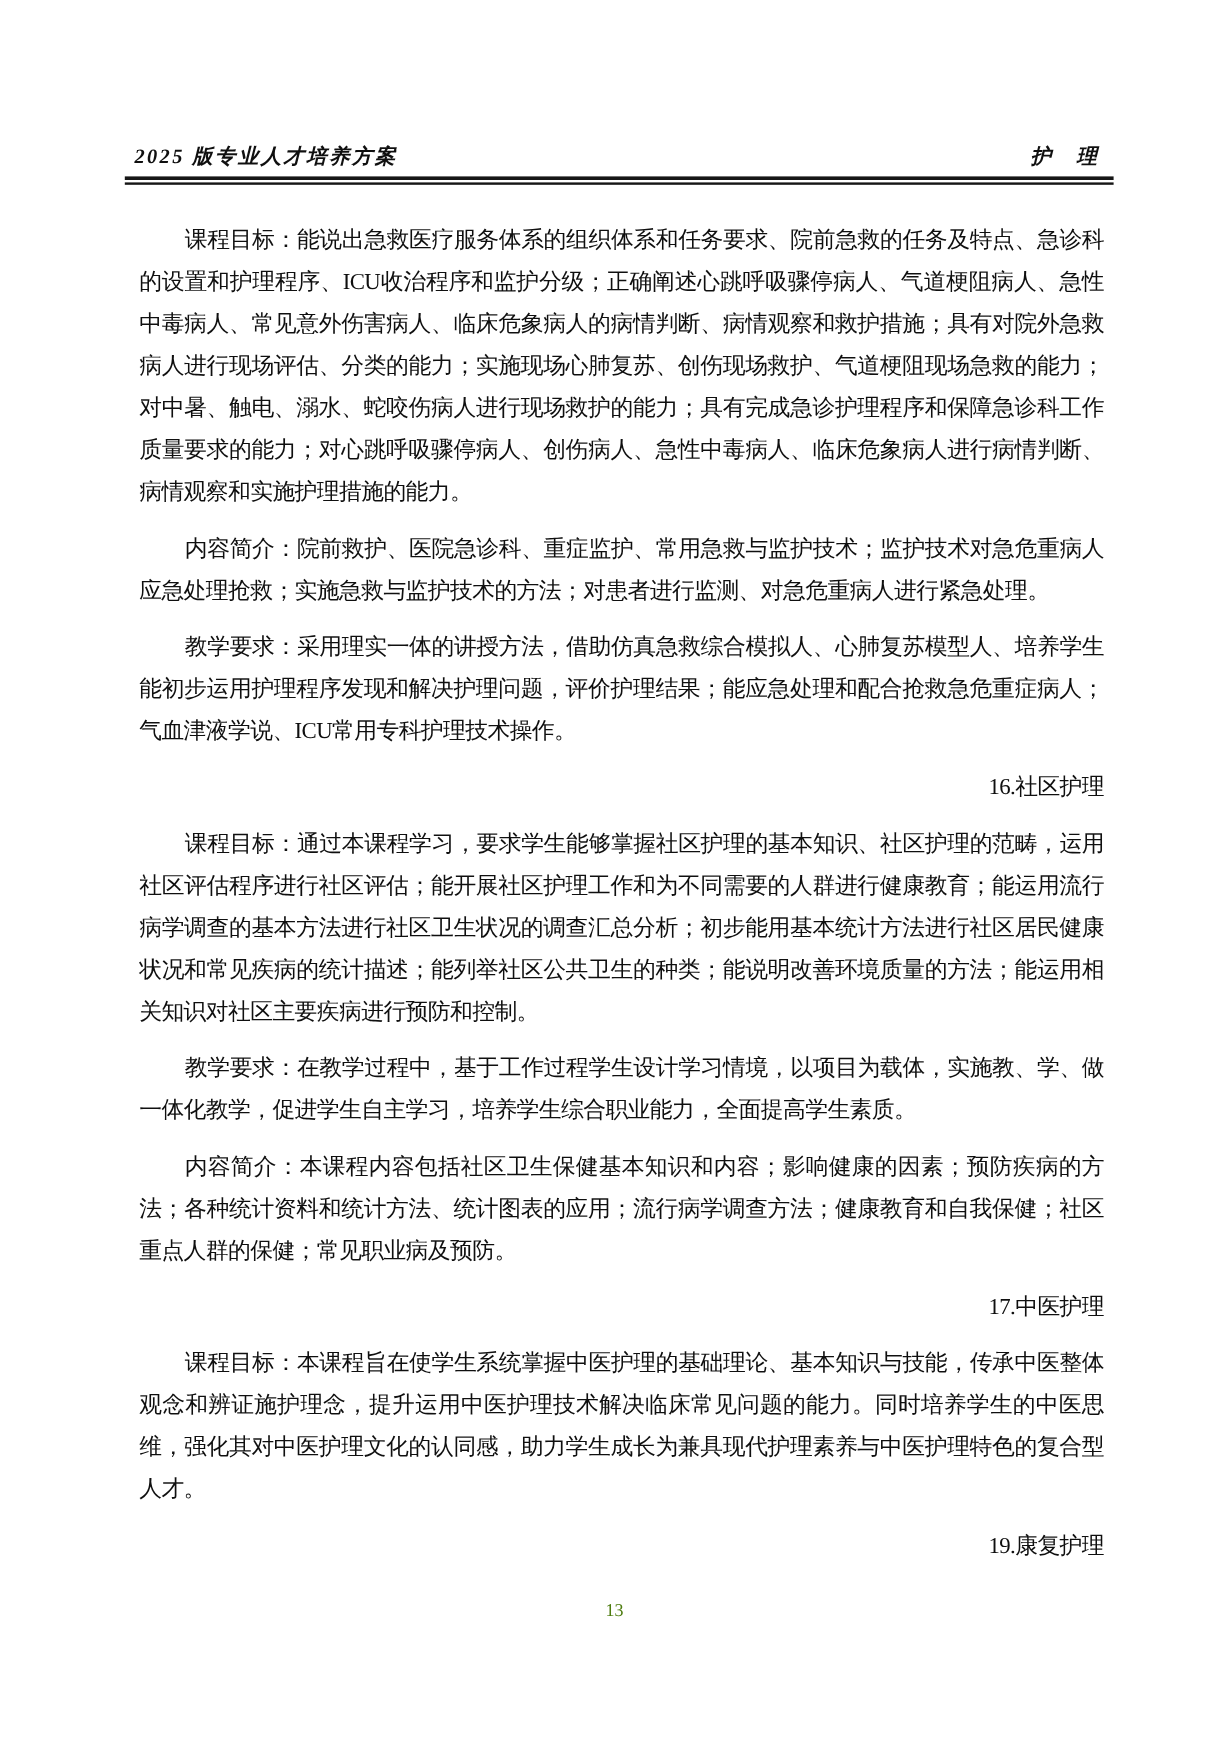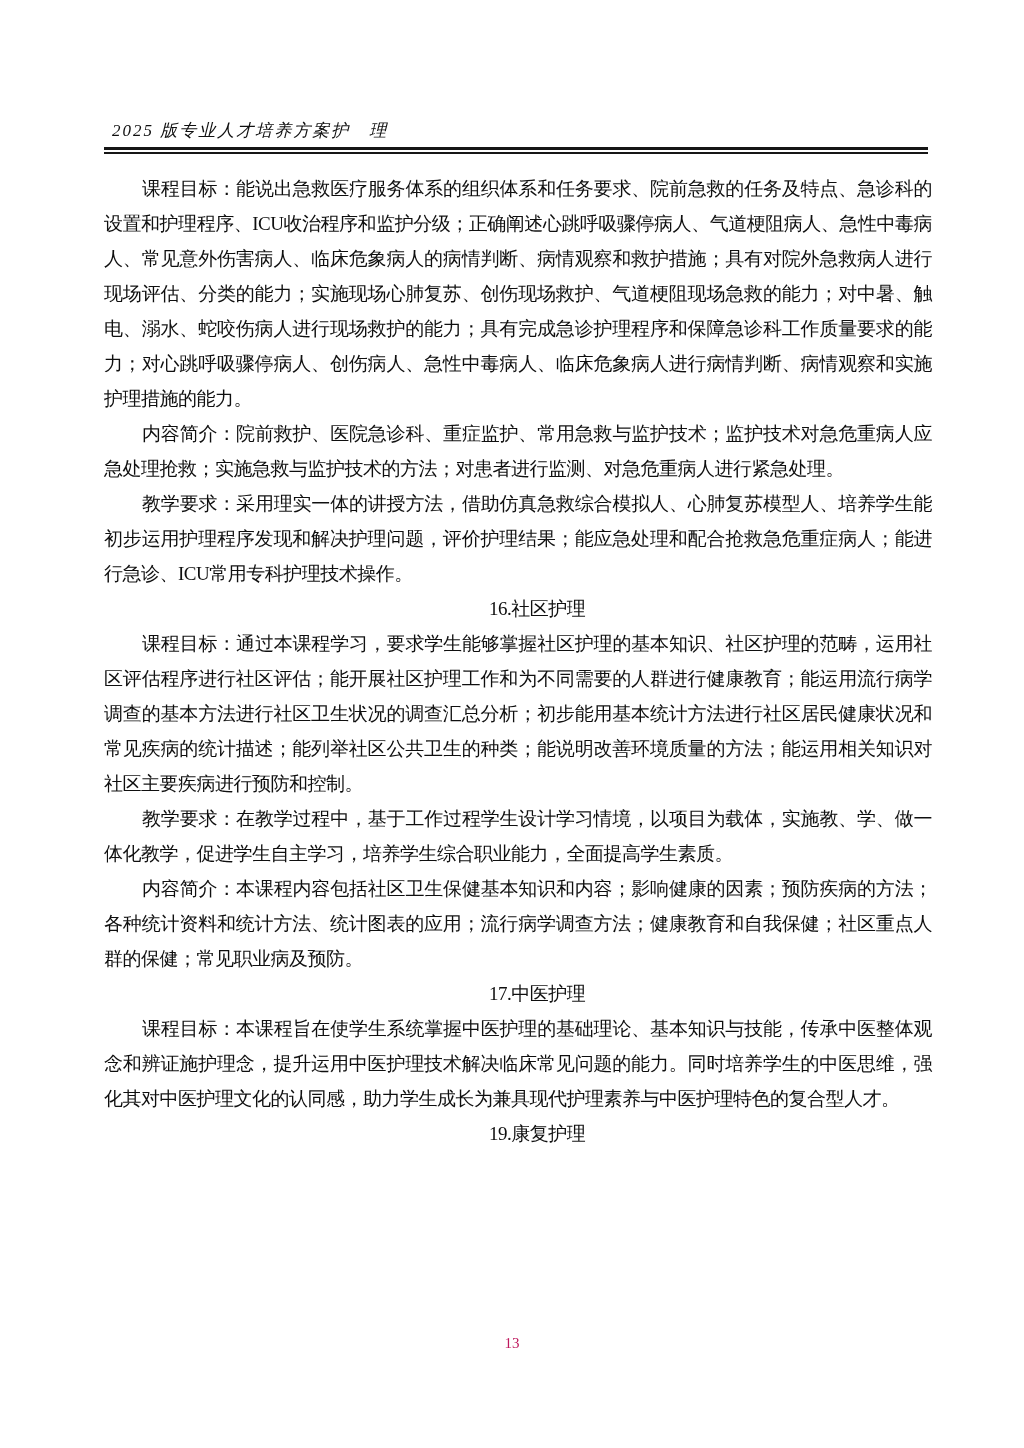--- a/index.html
+++ b/index.html
@@ -18,24 +18,25 @@
   }
   
   .page-header {
     position: absolute;
     left: 104px;
     right: 96px;
     top: 120px;
   }
   .header-row {
     display: flex;
+    justify-content: space-between;
     align-items: flex-end;
     padding: 0 12px 0 8px;
     font-size: 17px;
-    font-weight: normal;
+    font-weight: bold;
     font-style: italic;
     line-height: 22px;
     letter-spacing: 2px;
     white-space: pre;
   }
   .header-rule {
     margin-top: 5px;
     height: 2px;
     border-top: 3px solid #161616;
     border-bottom: 2px solid #161616;
@@ -46,56 +47,56 @@
     left: 104px;
     width: 828px;
     top: 171px;
     font-size: 19px;
     letter-spacing: -0.5px;
     line-height: 35px;
     text-align: justify;
     text-justify: inter-ideograph;
   }
   .para {
-    margin: 0;
+    margin: 12px;
     padding: 0;
     text-indent: 2em;
   }
   .para.heading {
-    text-align: center;
+    text-align: right;
   }
   
   .page-footer {
     position: absolute;
     left: 0;
     width: 100%;
     top: 1334px;
     text-align: center;
     font-size: 15px;
     line-height: 18px;
-    color: #be185d;
+    color: #4d7c0f;
   }
 </style>
 </head>
 <body>
 
 <div class="page">
 
   <div class="page-header">
     <div class="header-row">
       <span>2025 版专业人才培养方案</span>
       <span>护　理</span>
     </div>
     <div class="header-rule"></div>
   </div>
 
   <div class="doc-content">
       <p class="para">课程目标：能说出急救医疗服务体系的组织体系和任务要求、院前急救的任务及特点、急诊科的设置和护理程序、ICU收治程序和监护分级；正确阐述心跳呼吸骤停病人、气道梗阻病人、急性中毒病人、常见意外伤害病人、临床危象病人的病情判断、病情观察和救护措施；具有对院外急救病人进行现场评估、分类的能力；实施现场心肺复苏、创伤现场救护、气道梗阻现场急救的能力；对中暑、触电、溺水、蛇咬伤病人进行现场救护的能力；具有完成急诊护理程序和保障急诊科工作质量要求的能力；对心跳呼吸骤停病人、创伤病人、急性中毒病人、临床危象病人进行病情判断、病情观察和实施护理措施的能力。</p>
       <p class="para">内容简介：院前救护、医院急诊科、重症监护、常用急救与监护技术；监护技术对急危重病人应急处理抢救；实施急救与监护技术的方法；对患者进行监测、对急危重病人进行紧急处理。</p>
-      <p class="para">教学要求：采用理实一体的讲授方法，借助仿真急救综合模拟人、心肺复苏模型人、培养学生能初步运用护理程序发现和解决护理问题，评价护理结果；能应急处理和配合抢救急危重症病人；能进行急诊、ICU常用专科护理技术操作。</p>
+      <p class="para">教学要求：采用理实一体的讲授方法，借助仿真急救综合模拟人、心肺复苏模型人、培养学生能初步运用护理程序发现和解决护理问题，评价护理结果；能应急处理和配合抢救急危重症病人；气血津液学说、ICU常用专科护理技术操作。</p>
       <p class="para heading">16.社区护理</p>
       <p class="para">课程目标：通过本课程学习，要求学生能够掌握社区护理的基本知识、社区护理的范畴，运用社区评估程序进行社区评估；能开展社区护理工作和为不同需要的人群进行健康教育；能运用流行病学调查的基本方法进行社区卫生状况的调查汇总分析；初步能用基本统计方法进行社区居民健康状况和常见疾病的统计描述；能列举社区公共卫生的种类；能说明改善环境质量的方法；能运用相关知识对社区主要疾病进行预防和控制。</p>
       <p class="para">教学要求：在教学过程中，基于工作过程学生设计学习情境，以项目为载体，实施教、学、做一体化教学，促进学生自主学习，培养学生综合职业能力，全面提高学生素质。</p>
       <p class="para">内容简介：本课程内容包括社区卫生保健基本知识和内容；影响健康的因素；预防疾病的方法；各种统计资料和统计方法、统计图表的应用；流行病学调查方法；健康教育和自我保健；社区重点人群的保健；常见职业病及预防。</p>
       <p class="para heading">17.中医护理</p>
       <p class="para">课程目标：本课程旨在使学生系统掌握中医护理的基础理论、基本知识与技能，传承中医整体观念和辨证施护理念，提升运用中医护理技术解决临床常见问题的能力。同时培养学生的中医思维，强化其对中医护理文化的认同感，助力学生成长为兼具现代护理素养与中医护理特色的复合型人才。</p>
       <p class="para heading">19.康复护理</p>
     </div>
 
   <div class="page-footer">

